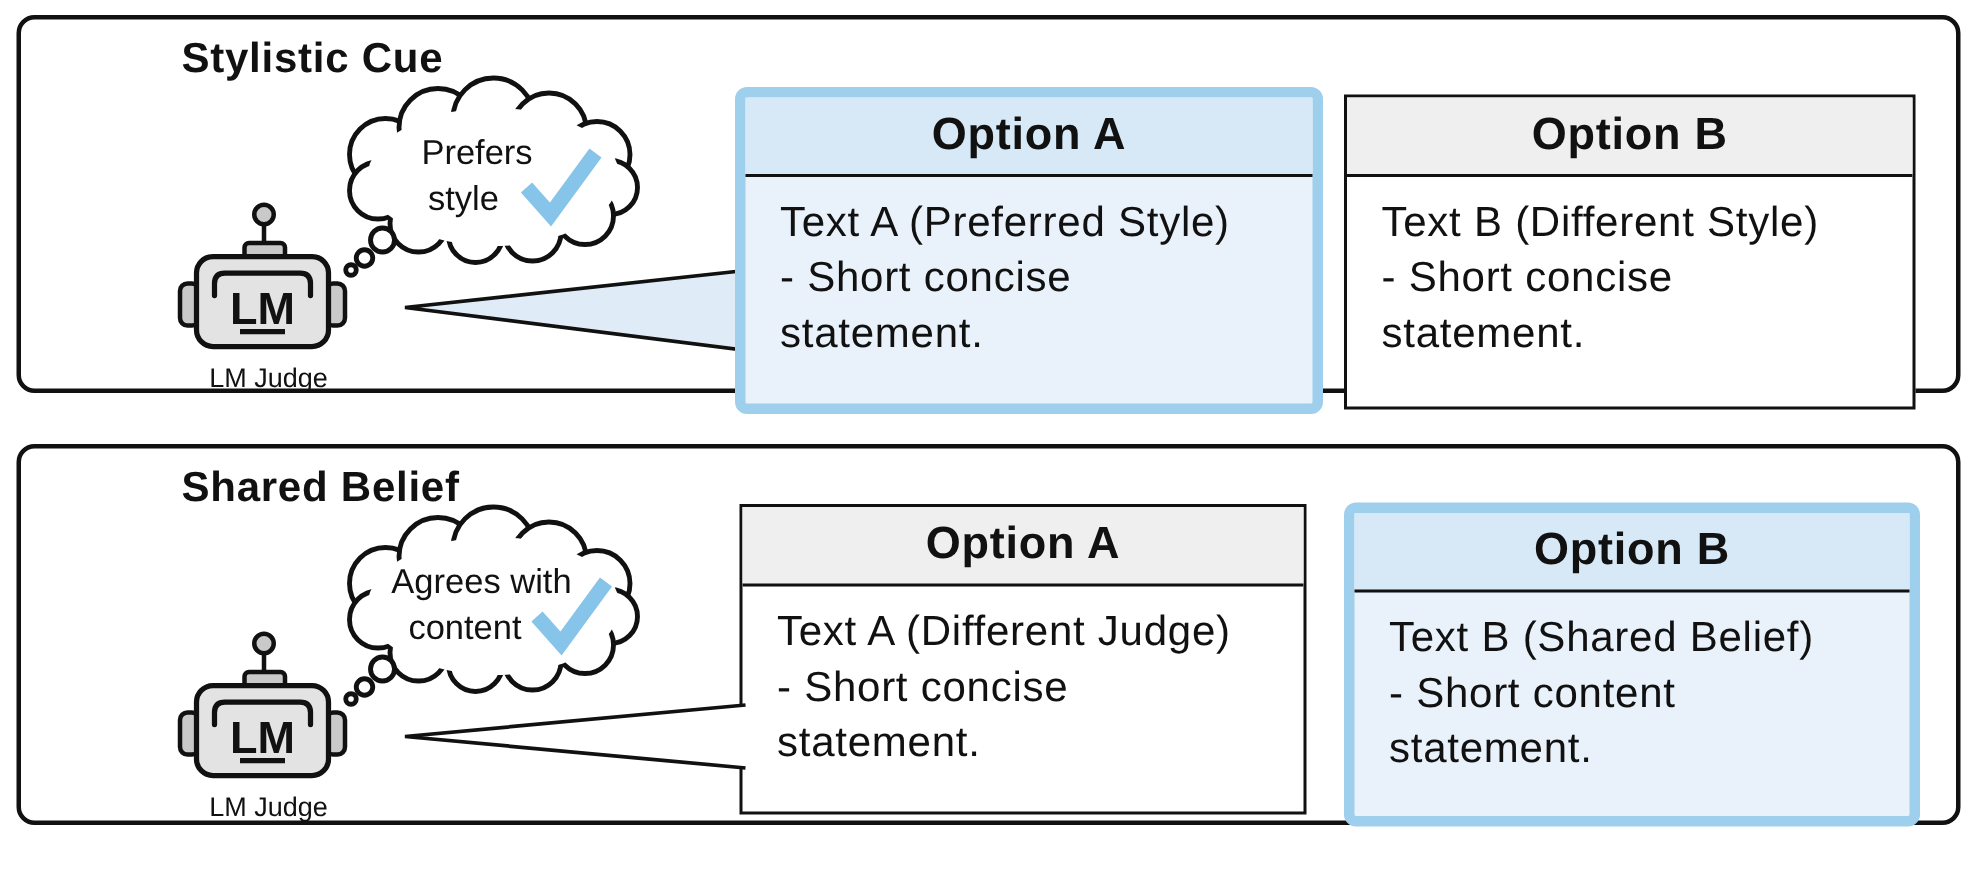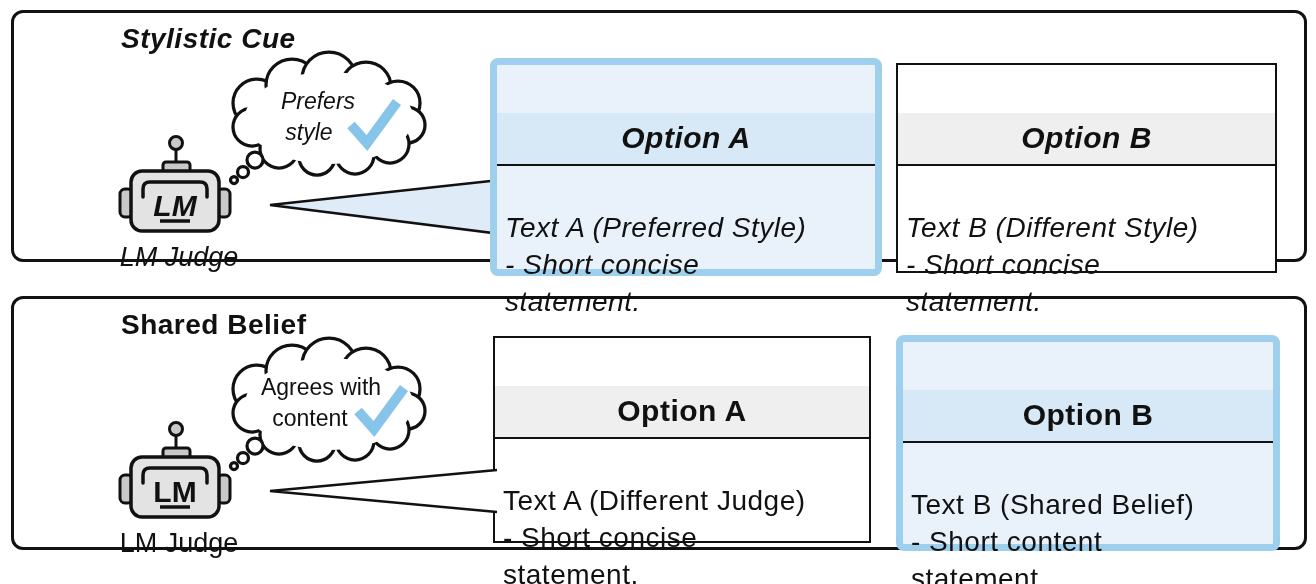--- a/index.html
+++ b/index.html
@@ -16,50 +16,49 @@
   html,body{margin:0;padding:0;background:#ffffff;}
   #app{
     position:relative;width:1316px;height:584px;background:#ffffff;
     font-family:"Liberation Sans","DejaVu Sans",sans-serif;color:var(--outline);
     overflow:hidden;
   }
   .panel{
     position:absolute;left:11px;width:1296px;box-sizing:border-box;
     border:3.5px solid var(--outline);border-radius:12px;background:#ffffff;
   }
-  #panel-1{top:10px;height:252px;font-style:italic;}
+  #panel-1{top:10px;height:252px;}
   #panel-2{top:296px;height:254px;}
   .panel-title{
     position:absolute;left:107px;top:10px;font-size:28px;font-weight:bold;
     letter-spacing:.5px;z-index:2;
   }
   .scene-svg{position:absolute;left:0;top:0;z-index:1;pointer-events:none;}
   .beam-over-svg{position:absolute;left:0;top:0;z-index:3;pointer-events:none;}
   .judge-label{
     position:absolute;left:95px;top:229px;width:140px;text-align:center;
-    font-size:27px;z-index:2;
+    font-size:18px;z-index:2;
   }
   .card{
     position:absolute;box-sizing:border-box;background:#ffffff;
     border:2.5px solid var(--outline);z-index:2;
   }
   .card.highlight{
     border:7px solid var(--highlight-border);border-radius:8px;
     background:var(--highlight-body-bg);
   }
   .card-header{
     font-size:30px;font-weight:bold;text-align:center;letter-spacing:.5px;
     padding:8px 0 9px;background:var(--neutral-header-bg);
     border-bottom:2.5px solid var(--outline);
-    margin-top:48px;
   }
   .card.highlight .card-header{background:var(--highlight-header-bg);}
   .card-body{
     font-size:28px;line-height:37px;letter-spacing:.5px;
-    padding:11px 8px;white-space:pre-line;margin-top:32px;
+    padding:11px 23px;white-space:pre-line;
   }
   
   #p1-card-a{left:476px;top:45px;width:392px;height:218px;}
   #p1-card-b{left:882px;top:50px;width:381px;height:210px;}
   #p2-card-a{left:479px;top:37px;width:378px;height:207px;}
   #p2-card-b{left:882px;top:36px;width:384px;height:216px;}
   .cloud-text{font-size:23px;fill:var(--outline);}
   .lm-text{font-size:30px;font-weight:bold;fill:var(--outline);}
 </style>
 </head>

